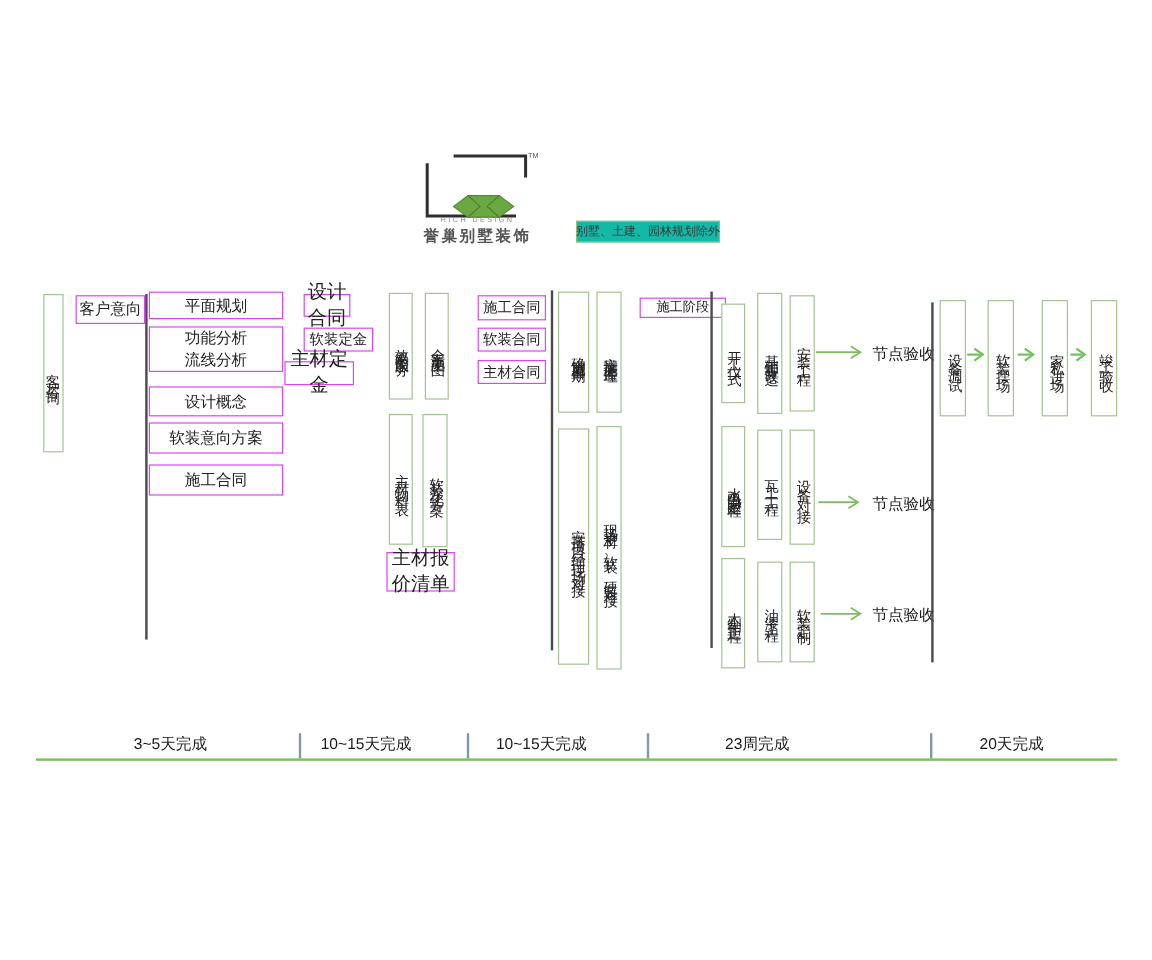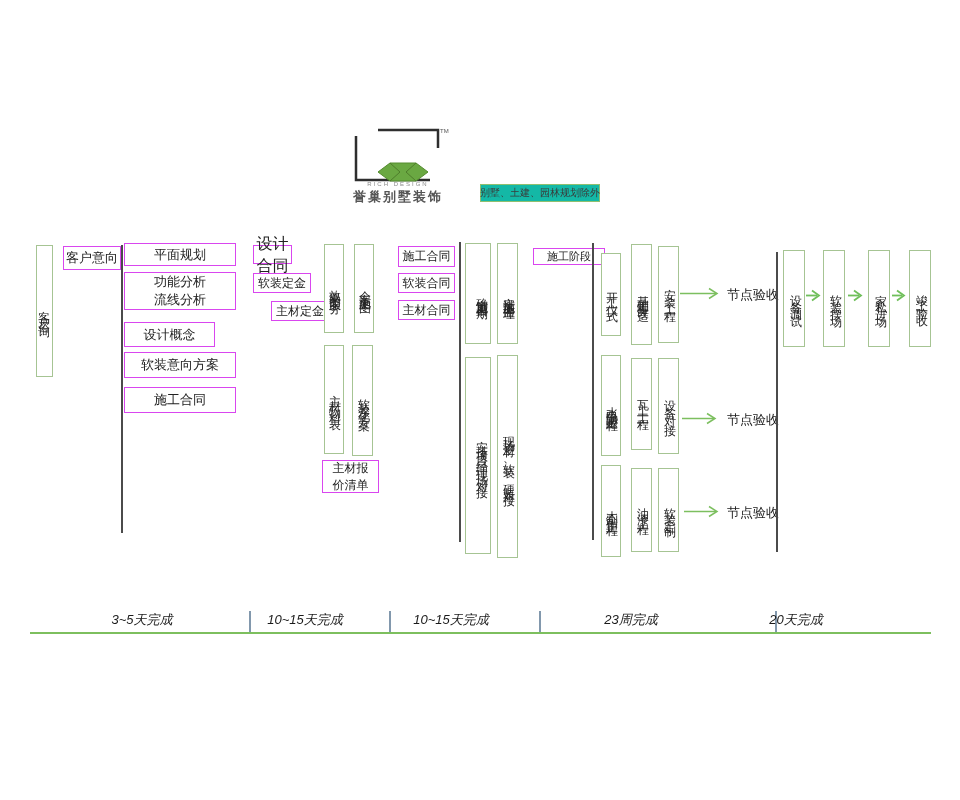--- a/index.html
+++ b/index.html
@@ -6,21 +6,21 @@
   body{font-family:"Liberation Sans","DejaVu Sans",sans-serif;}
   #canvas{position:relative;width:960px;height:800px;background:#ffffff;overflow:hidden;}
   .abs{position:absolute;box-sizing:border-box;}
   .box{border:1px solid #d946ef;background:#fff;display:flex;align-items:center;justify-content:center;
        text-align:center;font-size:13px;color:#222;white-space:pre-line;line-height:1.35;}
   .vbox{border:1px solid #a6c493;background:#fff;writing-mode:vertical-rl;text-orientation:upright;
         text-align:center;font-size:12px;color:#222;letter-spacing:5px;}
   .vline{width:2px;background:#4b4b4b;}
   .lbl{font-size:13px;color:#1a1a1a;white-space:nowrap;text-align:right;}
   .tick{width:2px;background:#8298ad;}
-  .tl-lbl{transform:translateX(-50%);font-style:italic;}
+  .tl-lbl{transform:translateX(-50%);}
   .title{font-size:27px;font-weight:bold;color:#111;letter-spacing:1px;white-space:nowrap;}
   .subtitle{border:1px solid #8fbf6f;background:#14b8a6;font-size:10px;color:#3a3a3a;
             display:flex;align-items:center;justify-content:center;white-space:nowrap;}
   .brand-en{font-size:6px;letter-spacing:2px;color:#8a8a8a;text-align:center;white-space:nowrap;}
   .brand-cn{font-size:13px;font-weight:bold;letter-spacing:2px;color:#555;text-align:center;white-space:nowrap;}
   .tm{font-size:6px;color:#555;}
   svg.arrow{position:absolute;overflow:visible;}
 </style>
 </head>
 <body>
@@ -39,33 +39,33 @@
   <div class="abs brand-cn" style="left:346px;top:188px;width:104px">誉巢别墅装饰</div>
   <div class="abs subtitle" style="left:480px;top:184px;width:120px;height:18px">别墅、土建、园林规划除外</div>
 
   <div class="abs vbox" style="left:36px;top:245px;width:17px;height:132px;letter-spacing:5px">客户咨询</div>
   <div class="abs box" style="left:63px;top:246px;width:58px;height:24px">客户意向</div>
   <div class="abs vline" style="left:121px;top:245px;height:288px"></div>
 
   <div class="abs box" style="left:124px;top:243px;width:112px;height:23px">平面规划</div>
   <div class="abs box" style="left:124px;top:272px;width:112px;height:38px">功能分析
 流线分析</div>
-  <div class="abs box" style="left:124px;top:322px;width:91px;height:25px">设计概念</div>
+  <div class="abs box" style="left:124px;top:322px;width:112px;height:25px">设计概念</div>
   <div class="abs box" style="left:124px;top:352px;width:112px;height:26px">软装意向方案</div>
   <div class="abs box" style="left:124px;top:387px;width:112px;height:26px">施工合同</div>
 
   <div class="abs box" style="left:253px;top:245px;width:39px;height:19px;font-size:16px">设计合同</div>
   <div class="abs box" style="left:253px;top:273px;width:58px;height:20px;font-size:12px">软装定金</div>
-  <div class="abs box" style="left:271px;top:301px;width:58px;height:20px;font-size:12px">主材定金</div>
+  <div class="abs box" style="left:237px;top:301px;width:58px;height:20px;font-size:16px">主材定金</div>
 
   <div class="abs vbox" style="left:324px;top:244px;width:20px;height:89px;letter-spacing:3px">效果图服务</div>
   <div class="abs vbox" style="left:354px;top:244px;width:20px;height:89px;letter-spacing:3px">全案施工图</div>
   <div class="abs vbox" style="left:324px;top:345px;width:20px;height:109px;letter-spacing:6px">主材物料表</div>
   <div class="abs vbox" style="left:352px;top:345px;width:21px;height:111px;letter-spacing:4px">软装深化方案</div>
-  <div class="abs box" style="left:322px;top:460px;width:57px;height:33px;font-size:12px">主材报
+  <div class="abs box" style="left:322px;top:460px;width:57px;height:33px;font-size:16px">主材报
 价清单</div>
 
   <div class="abs box" style="left:398px;top:246px;width:57px;height:21px;font-size:12px">施工合同</div>
   <div class="abs box" style="left:398px;top:273px;width:57px;height:20px;font-size:12px">软装合同</div>
   <div class="abs box" style="left:398px;top:300px;width:57px;height:20px;font-size:12px">主材合同</div>
 
   <div class="abs vline" style="left:459px;top:242px;height:300px"></div>
 
   <div class="abs vbox" style="left:465px;top:243px;width:26px;height:101px;letter-spacing:2px">确定施工日期</div>
   <div class="abs vbox" style="left:497px;top:243px;width:21px;height:101px;letter-spacing:2px">安排施工监理</div>
@@ -124,15 +124,15 @@
 
   <div class="abs" style="left:30px;top:632px;width:901px;height:2px;background:#7dbf5e"></div>
   <div class="abs tick" style="left:249px;top:611px;height:21px"></div>
   <div class="abs tick" style="left:389px;top:611px;height:21px"></div>
   <div class="abs tick" style="left:539px;top:611px;height:21px"></div>
   <div class="abs tick" style="left:775px;top:611px;height:21px"></div>
   <div class="abs lbl tl-lbl" style="left:142px;top:611px">3~5天完成</div>
   <div class="abs lbl tl-lbl" style="left:305px;top:611px">10~15天完成</div>
   <div class="abs lbl tl-lbl" style="left:451px;top:611px">10~15天完成</div>
   <div class="abs lbl tl-lbl" style="left:631px;top:611px">23周完成</div>
-  <div class="abs lbl tl-lbl" style="left:796px;top:611px">20天完成</div>
+  <div class="abs lbl tl-lbl" style="left:843px;top:611px">20天完成</div>
 
 </div>
 
 </body></html>

